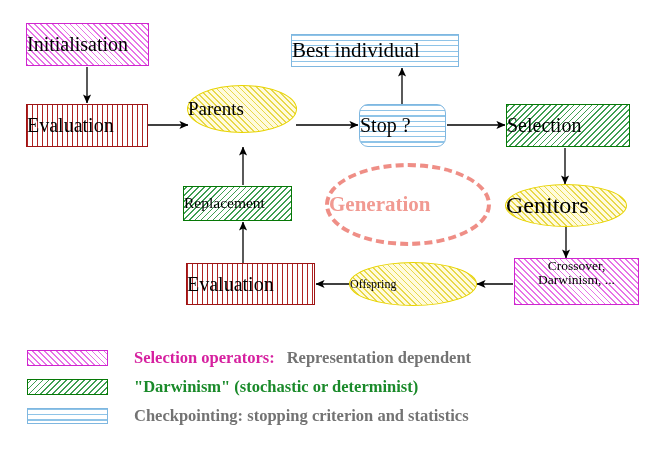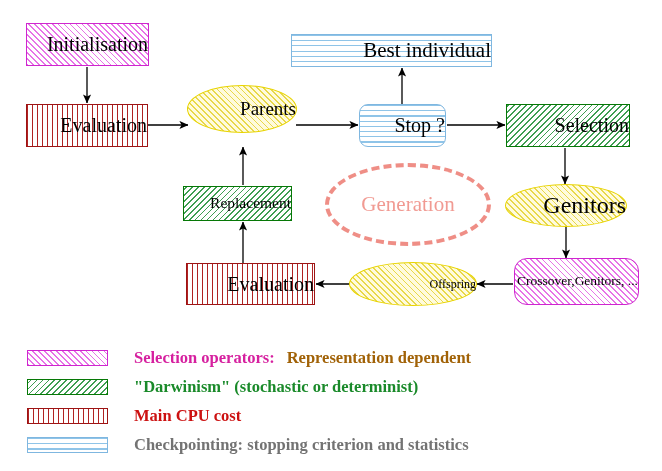--- a/index.html
+++ b/index.html
@@ -22,21 +22,21 @@
     left: 0;
     top: 0;
     width: 662px;
     height: 471px;
   }
   .node {
     position: absolute;
     box-sizing: border-box;
     display: flex;
     align-items: center;
-    justify-content: flex-end;
+    justify-content: flex-start;
     text-align: center;
     color: #000000;
     line-height: 1.04;
     z-index: 3;
   }
   
   .fill-magenta-diag {
     background-color: #ffffff;
     background-image: repeating-linear-gradient(45deg,
         #e773e7 0px, #e773e7 1.2px, #ffffff 1.2px, #ffffff 4.2px);
@@ -69,21 +69,22 @@
     background-image: repeating-linear-gradient(45deg,
         #e8d84a 0px, #e8d84a 1.2px, #fffbdd 1.2px, #fffbdd 4.2px);
     border: 1.6px solid #e8d400;
   }
   .ellipse-dashed {
     border-radius: 50%;
     background: transparent;
     border: 4px dashed #ef8e86;
     display: flex;
     align-items: center;
-    justify-content: center;
+    justify-content: flex-start;
+    font-weight: bold;
   }
   .ellipse-dashed span {
     color: #f19a92;
     font-size: 21px;
   }
   
   #legend {
     position: absolute;
     left: 27px;
     top: 344px;
@@ -103,21 +104,21 @@
     flex: 0 0 auto;
   }
   .legend-label {
     margin-left: 26px;
     font-size: 16.5px;
     white-space: nowrap;
     font-weight: bold;
     font-family: "Liberation Serif", serif;
   }
   .lg-magenta { color: #d6209f; }
-  .lg-gold    { color: #a16207; }
+  .lg-gold    { color: #737373; }
   .lg-green   { color: #1a8a2a; }
   .lg-red     { color: #cc1111; }
   .lg-blue    { color: #737373; }
   .legend-label .sub {
     font-weight: bold;
     margin-left: 12px;
   }
 </style>
 </head>
 <body>
@@ -159,39 +160,39 @@
   </div>
 
   <div class="node fill-red-vert" style="left:26px; top:104px; width:122px; height:43px; font-size:20px;">
     <span>Evaluation</span>
   </div>
 
   <div class="node ellipse-yellow" style="left:187px; top:85px; width:110px; height:48px; font-size:19px;">
     <span>Parents</span>
   </div>
 
-  <div class="node fill-blue-horiz" style="left:291px; top:34px; width:201px; height:33px; font-size:21px;">
+  <div class="node fill-blue-horiz" style="left:291px; top:34px; width:168px; height:33px; font-size:21px;">
     <span>Best individual</span>
   </div>
 
   <div class="node fill-blue-horiz rounded" style="left:359px; top:104px; width:87px; height:43px; font-size:20px;">
     <span>Stop ?</span>
   </div>
 
   <div class="node fill-green-diag" style="left:506px; top:104px; width:124px; height:43px; font-size:20px;">
     <span>Selection</span>
   </div>
 
   <div class="node ellipse-yellow" style="left:505px; top:184px; width:122px; height:43px; font-size:24px;">
     <span>Genitors</span>
   </div>
 
-  <div class="node fill-magenta-diag" style="left:514px; top:258px; width:125px; height:47px; font-size:13.5px; flex-direction:row;border-radius:13px;">
+  <div class="node fill-magenta-diag" style="left:514px; top:258px; width:125px; height:47px; font-size:13.5px; flex-direction:column;">
     <span>Crossover,</span>
-    <span>Genitors, ...</span>
+    <span>Darwinism, ...</span>
   </div>
 
   <div class="node ellipse-yellow" style="left:349px; top:262px; width:128px; height:44px; font-size:12px;">
     <span>Offspring</span>
   </div>
 
   <div class="node fill-red-vert" style="left:186px; top:263px; width:129px; height:42px; font-size:20px;">
     <span>Evaluation</span>
   </div>
 
@@ -210,24 +211,20 @@
       <div class="legend-label lg-magenta">
         <span>Selection operators:</span><span class="sub lg-gold">Representation dependent</span>
       </div>
     </div>
 
     <div class="legend-row">
       <div class="legend-swatch fill-green-diag"></div>
       <div class="legend-label lg-green">"Darwinism" (stochastic or determinist)</div>
     </div>
 
-    <div class="legend-row">
-      <div class="legend-swatch fill-red-vert"></div>
-      <div class="legend-label lg-red">Main CPU cost</div>
-    </div>
 
     <div class="legend-row">
       <div class="legend-swatch fill-blue-horiz"></div>
       <div class="legend-label lg-blue">Checkpointing: stopping criterion and statistics</div>
     </div>
 
   </div>
 
 </div>
 

